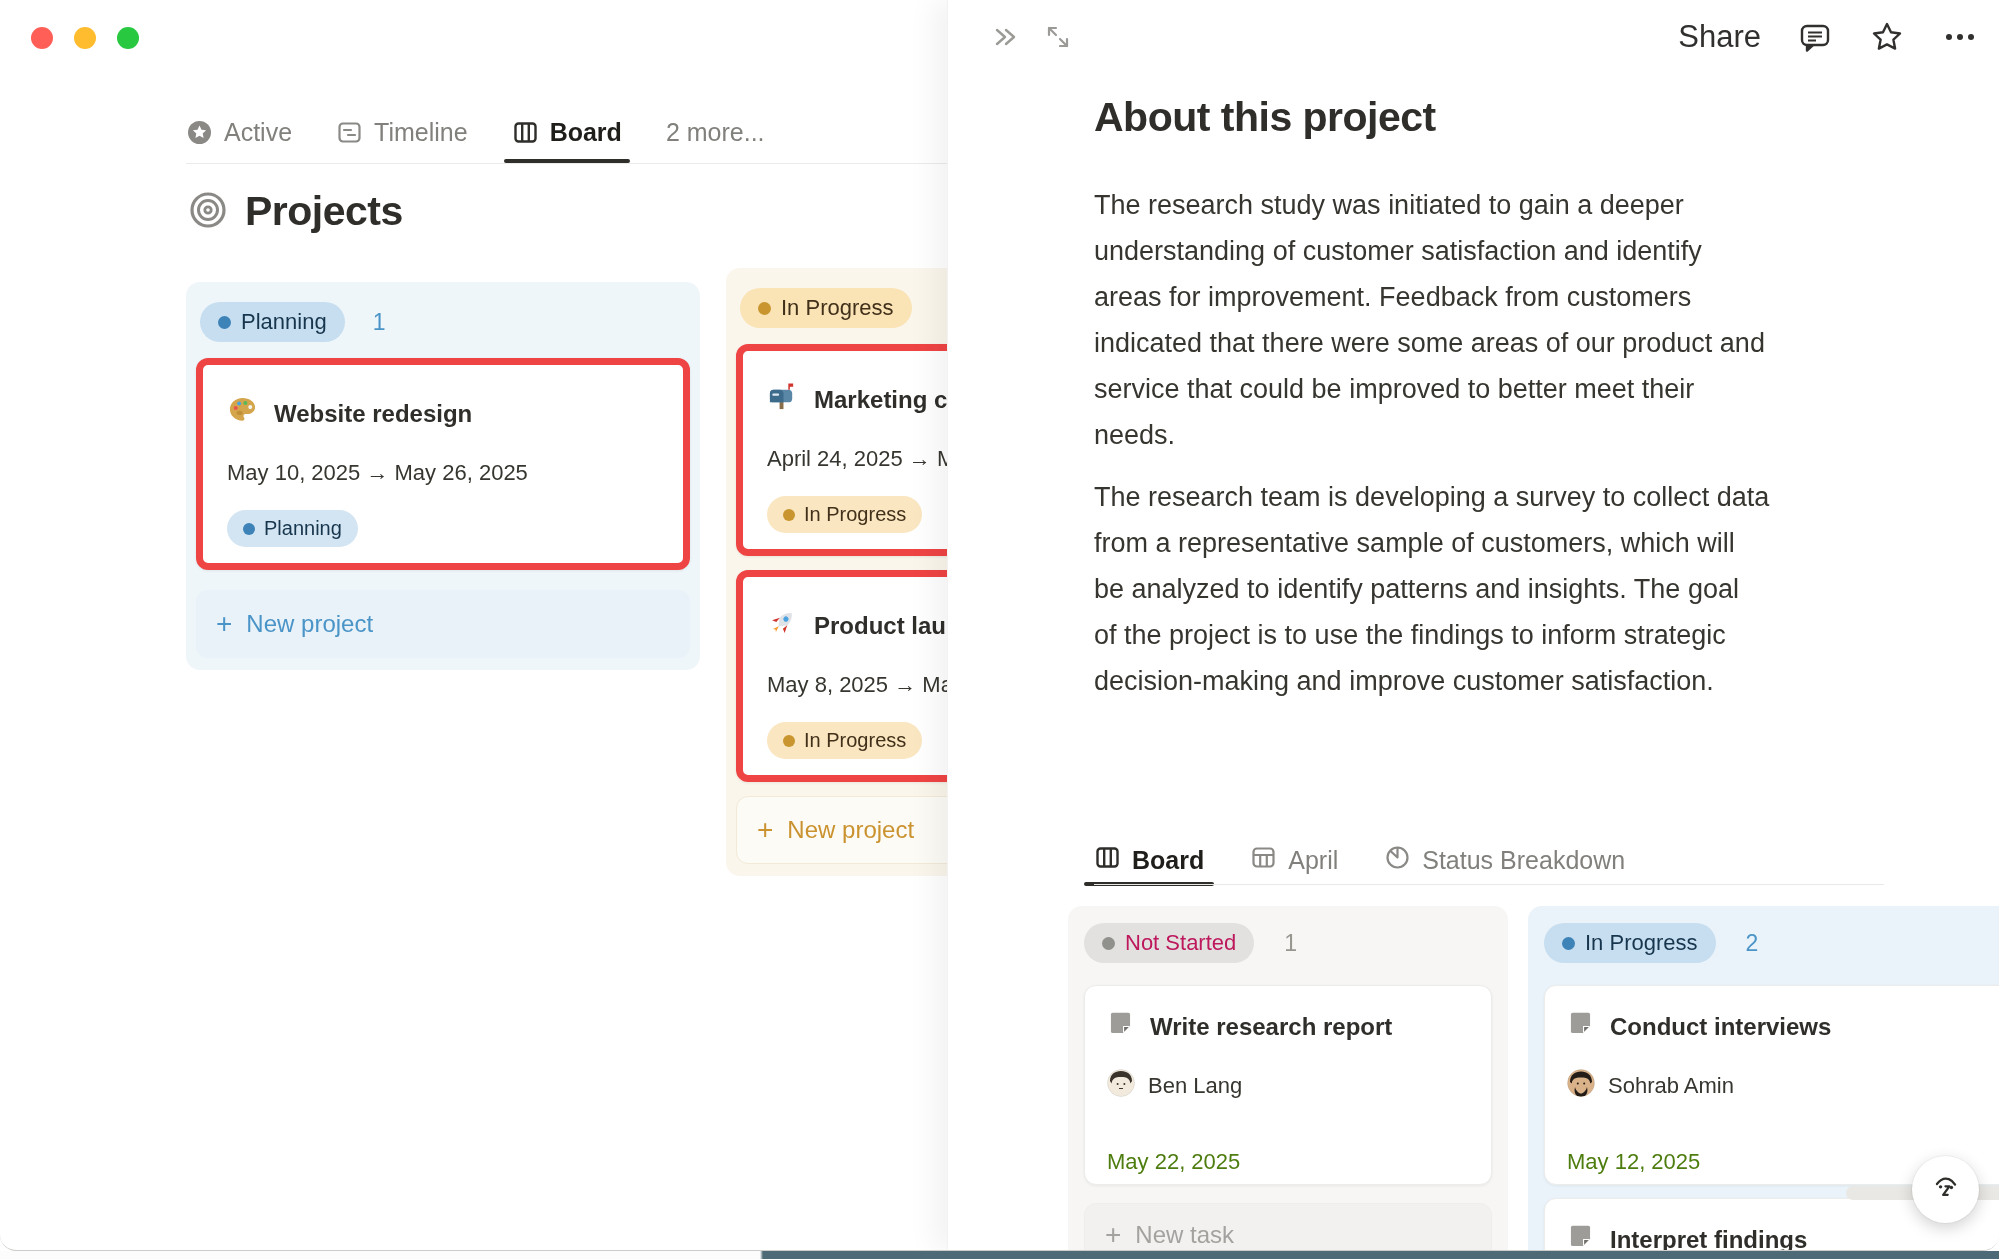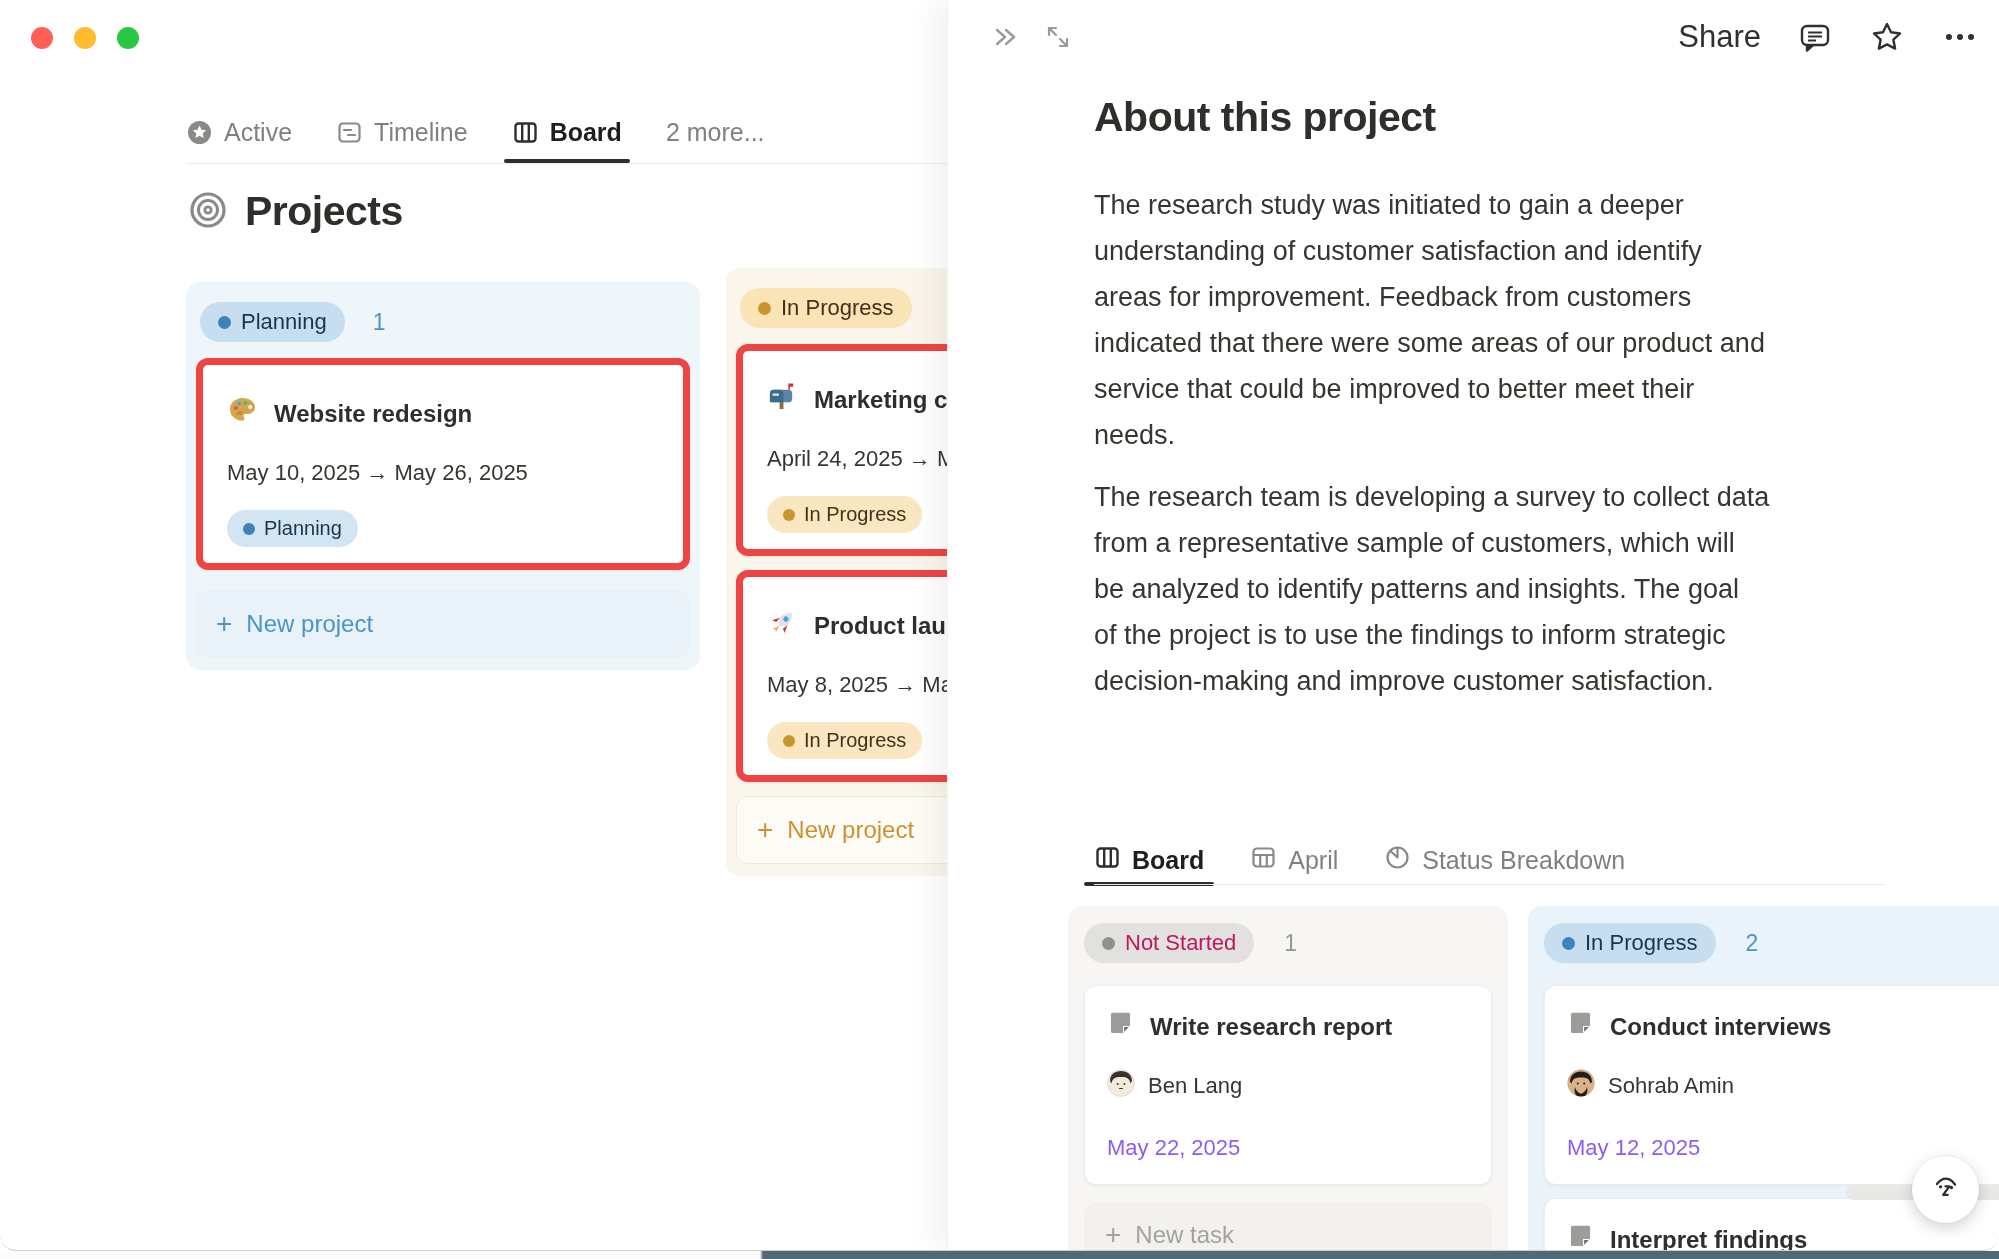--- a/index.html
+++ b/index.html
@@ -87,21 +87,21 @@
   .tcol.tinprog{left:580px;width:500px;height:420px;background:#eaf3fa;}
   .tcol-head{display:flex;align-items:center;gap:30px;padding:17px 16px 0 16px;}
   .tcard{position:absolute;left:16px;background:#fff;border-radius:12px;border:1px solid #ececea;
     box-shadow:0 1px 3px rgba(15,15,15,0.06);padding:24px 22px;cursor:pointer;}
   .tcol.notstarted .tcard{width:408px;}
   .tcol.tinprog .tcard{width:544px;}
   .tcard.t1{top:79px;height:200px;}
   .tcard.t2{top:292px;height:170px;}
   .tcard-title-row{display:flex;align-items:center;gap:16px;font-size:24px;font-weight:600;color:#2f2e2b;}
   .assignee-row{display:flex;align-items:center;gap:13px;margin-top:26px;font-size:22px;color:#37352f;}
-  .tcard-date{margin-top:32px;font-size:22px;color:#8b5cf6;}
+  .tcard-date{margin-top:46px;font-size:22px;color:#4d7c0f;}
   .newtask{position:absolute;left:16px;width:408px;top:297px;height:64px;border-radius:12px;
     background:rgba(0,0,0,0.018);border:1px solid #efeeec;display:flex;align-items:center;
     gap:14px;padding-left:20px;font-size:24px;color:#a3a29e;cursor:pointer;}
 
   
   .scroll-hint{position:absolute;left:1846px;top:1186px;width:153px;height:14px;background:#e9e8e5;border-radius:7px 0 0 7px;z-index:8;}
   .ai-fab{position:absolute;left:1912px;top:1156px;width:67px;height:67px;border-radius:50%;background:#fff;z-index:9;
     box-shadow:0 5px 16px rgba(0,0,0,0.18),0 0 0 1px rgba(0,0,0,0.04);display:flex;align-items:center;justify-content:center;cursor:pointer;}
 </style>
 </head>

